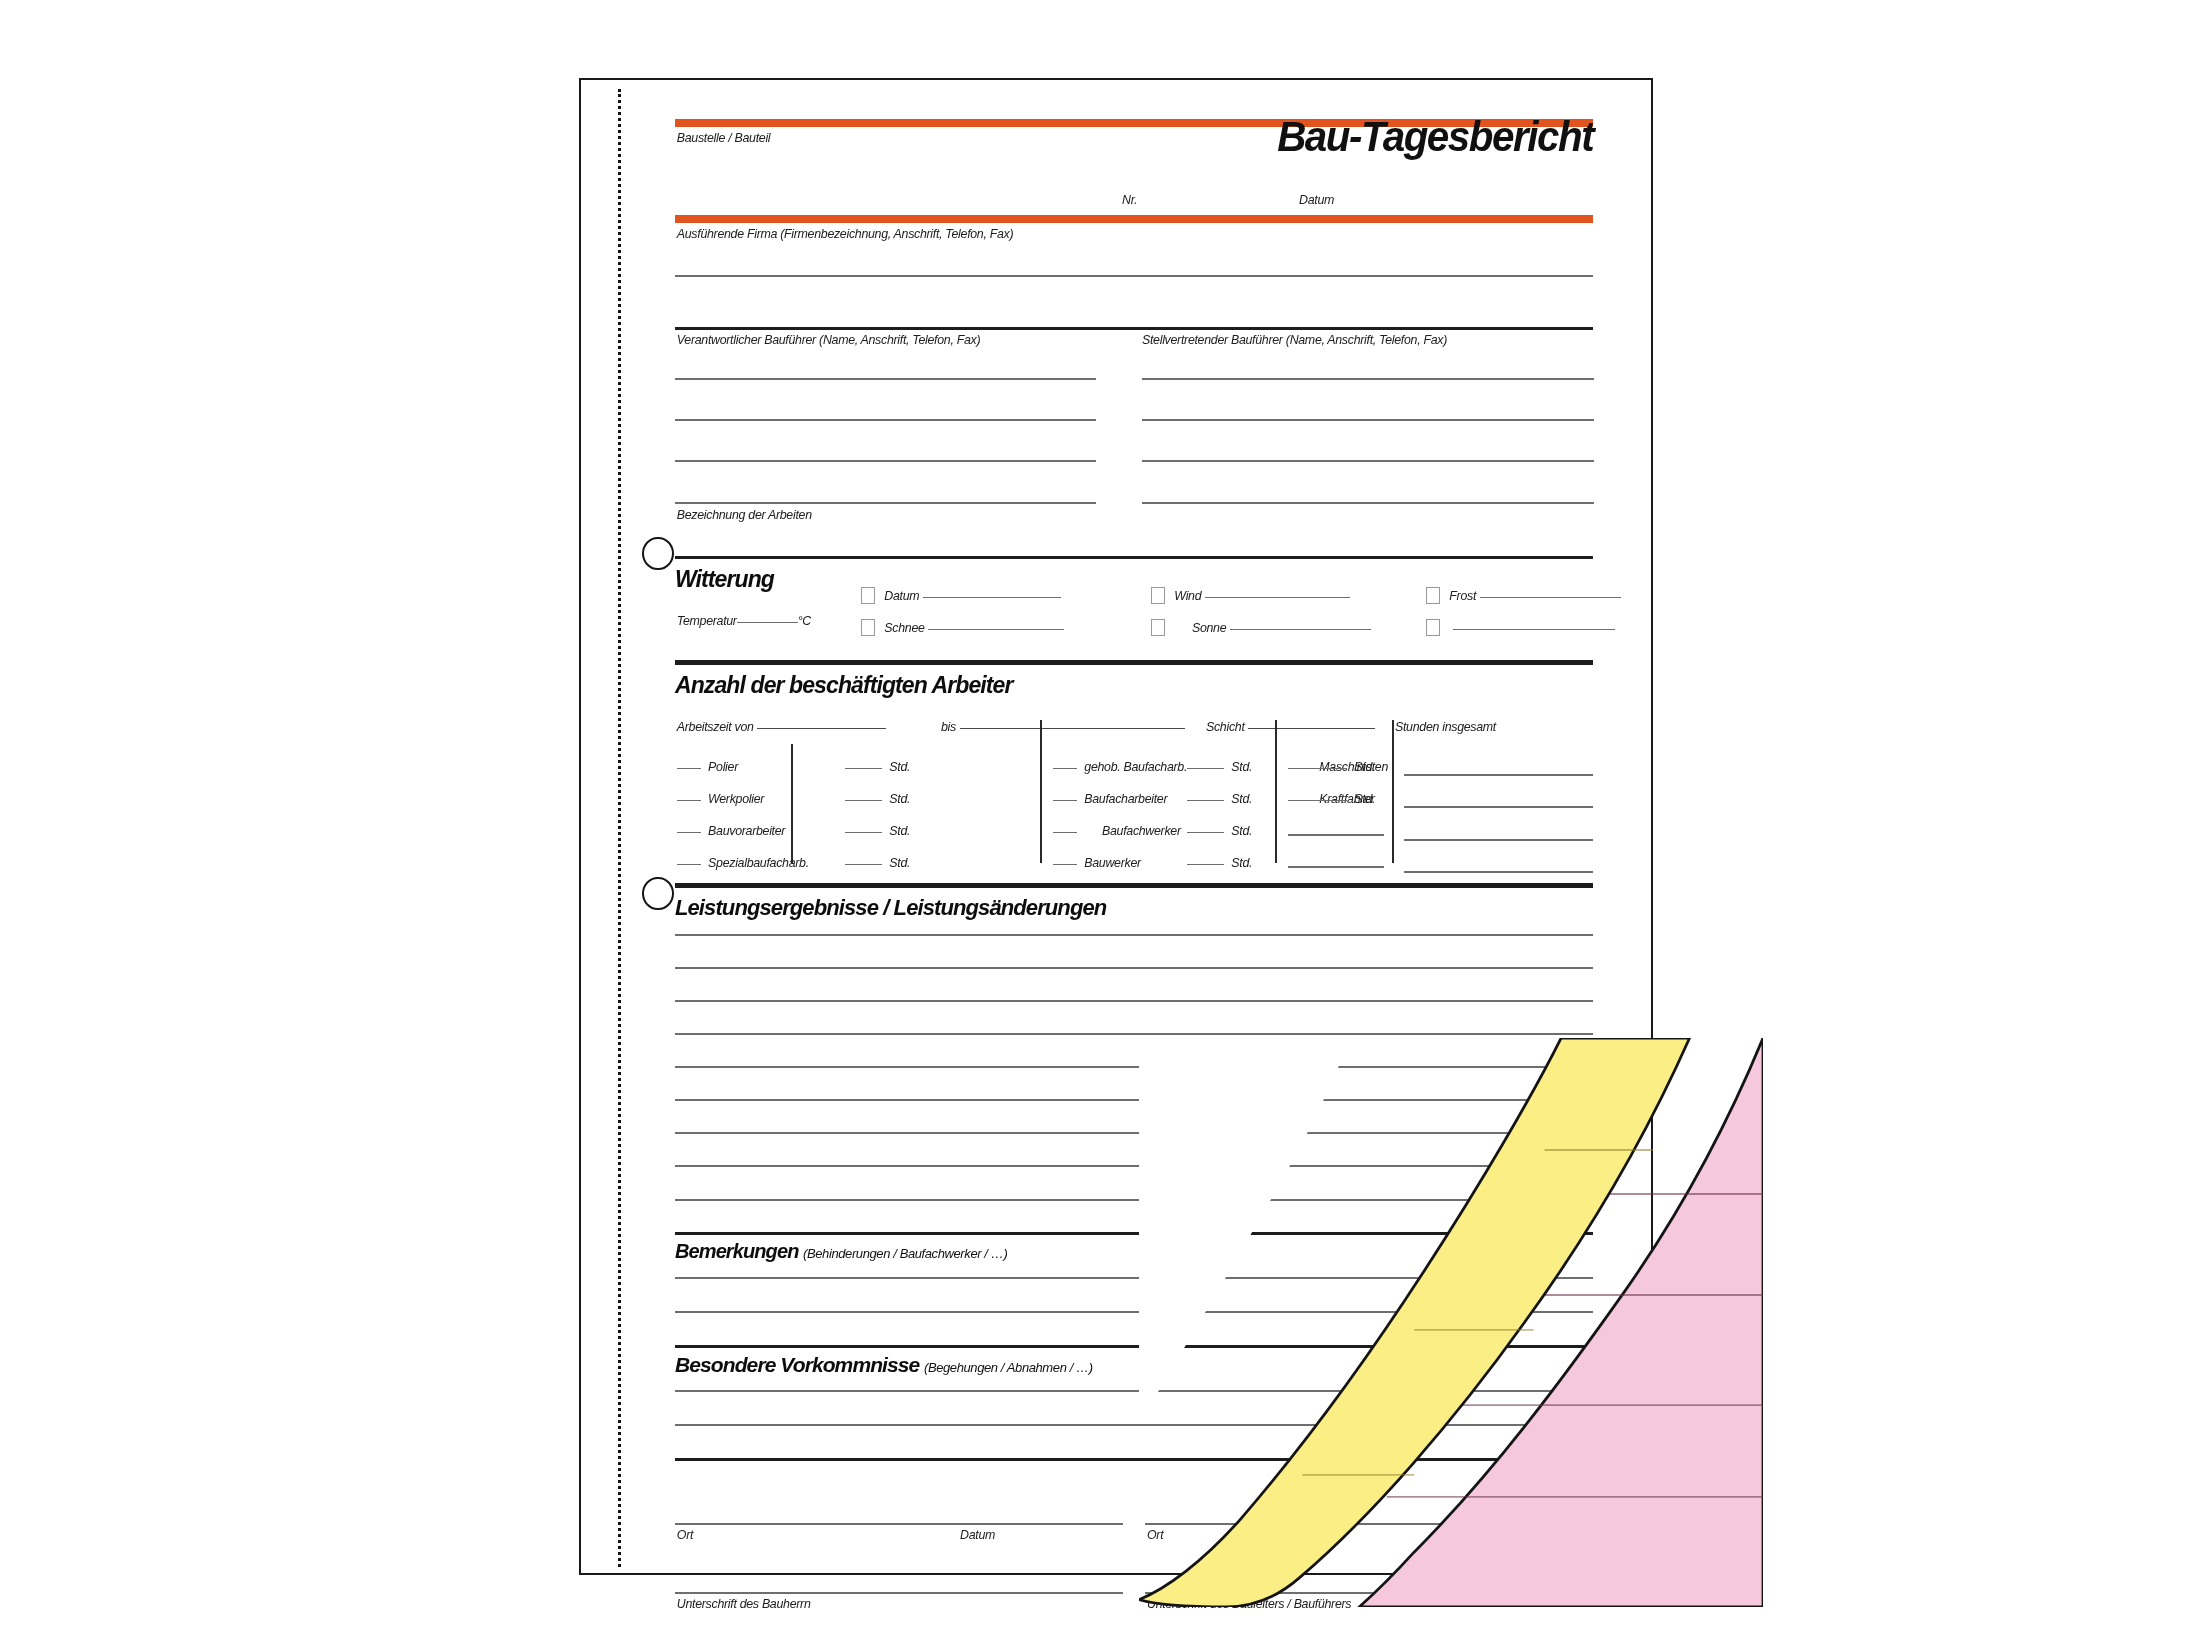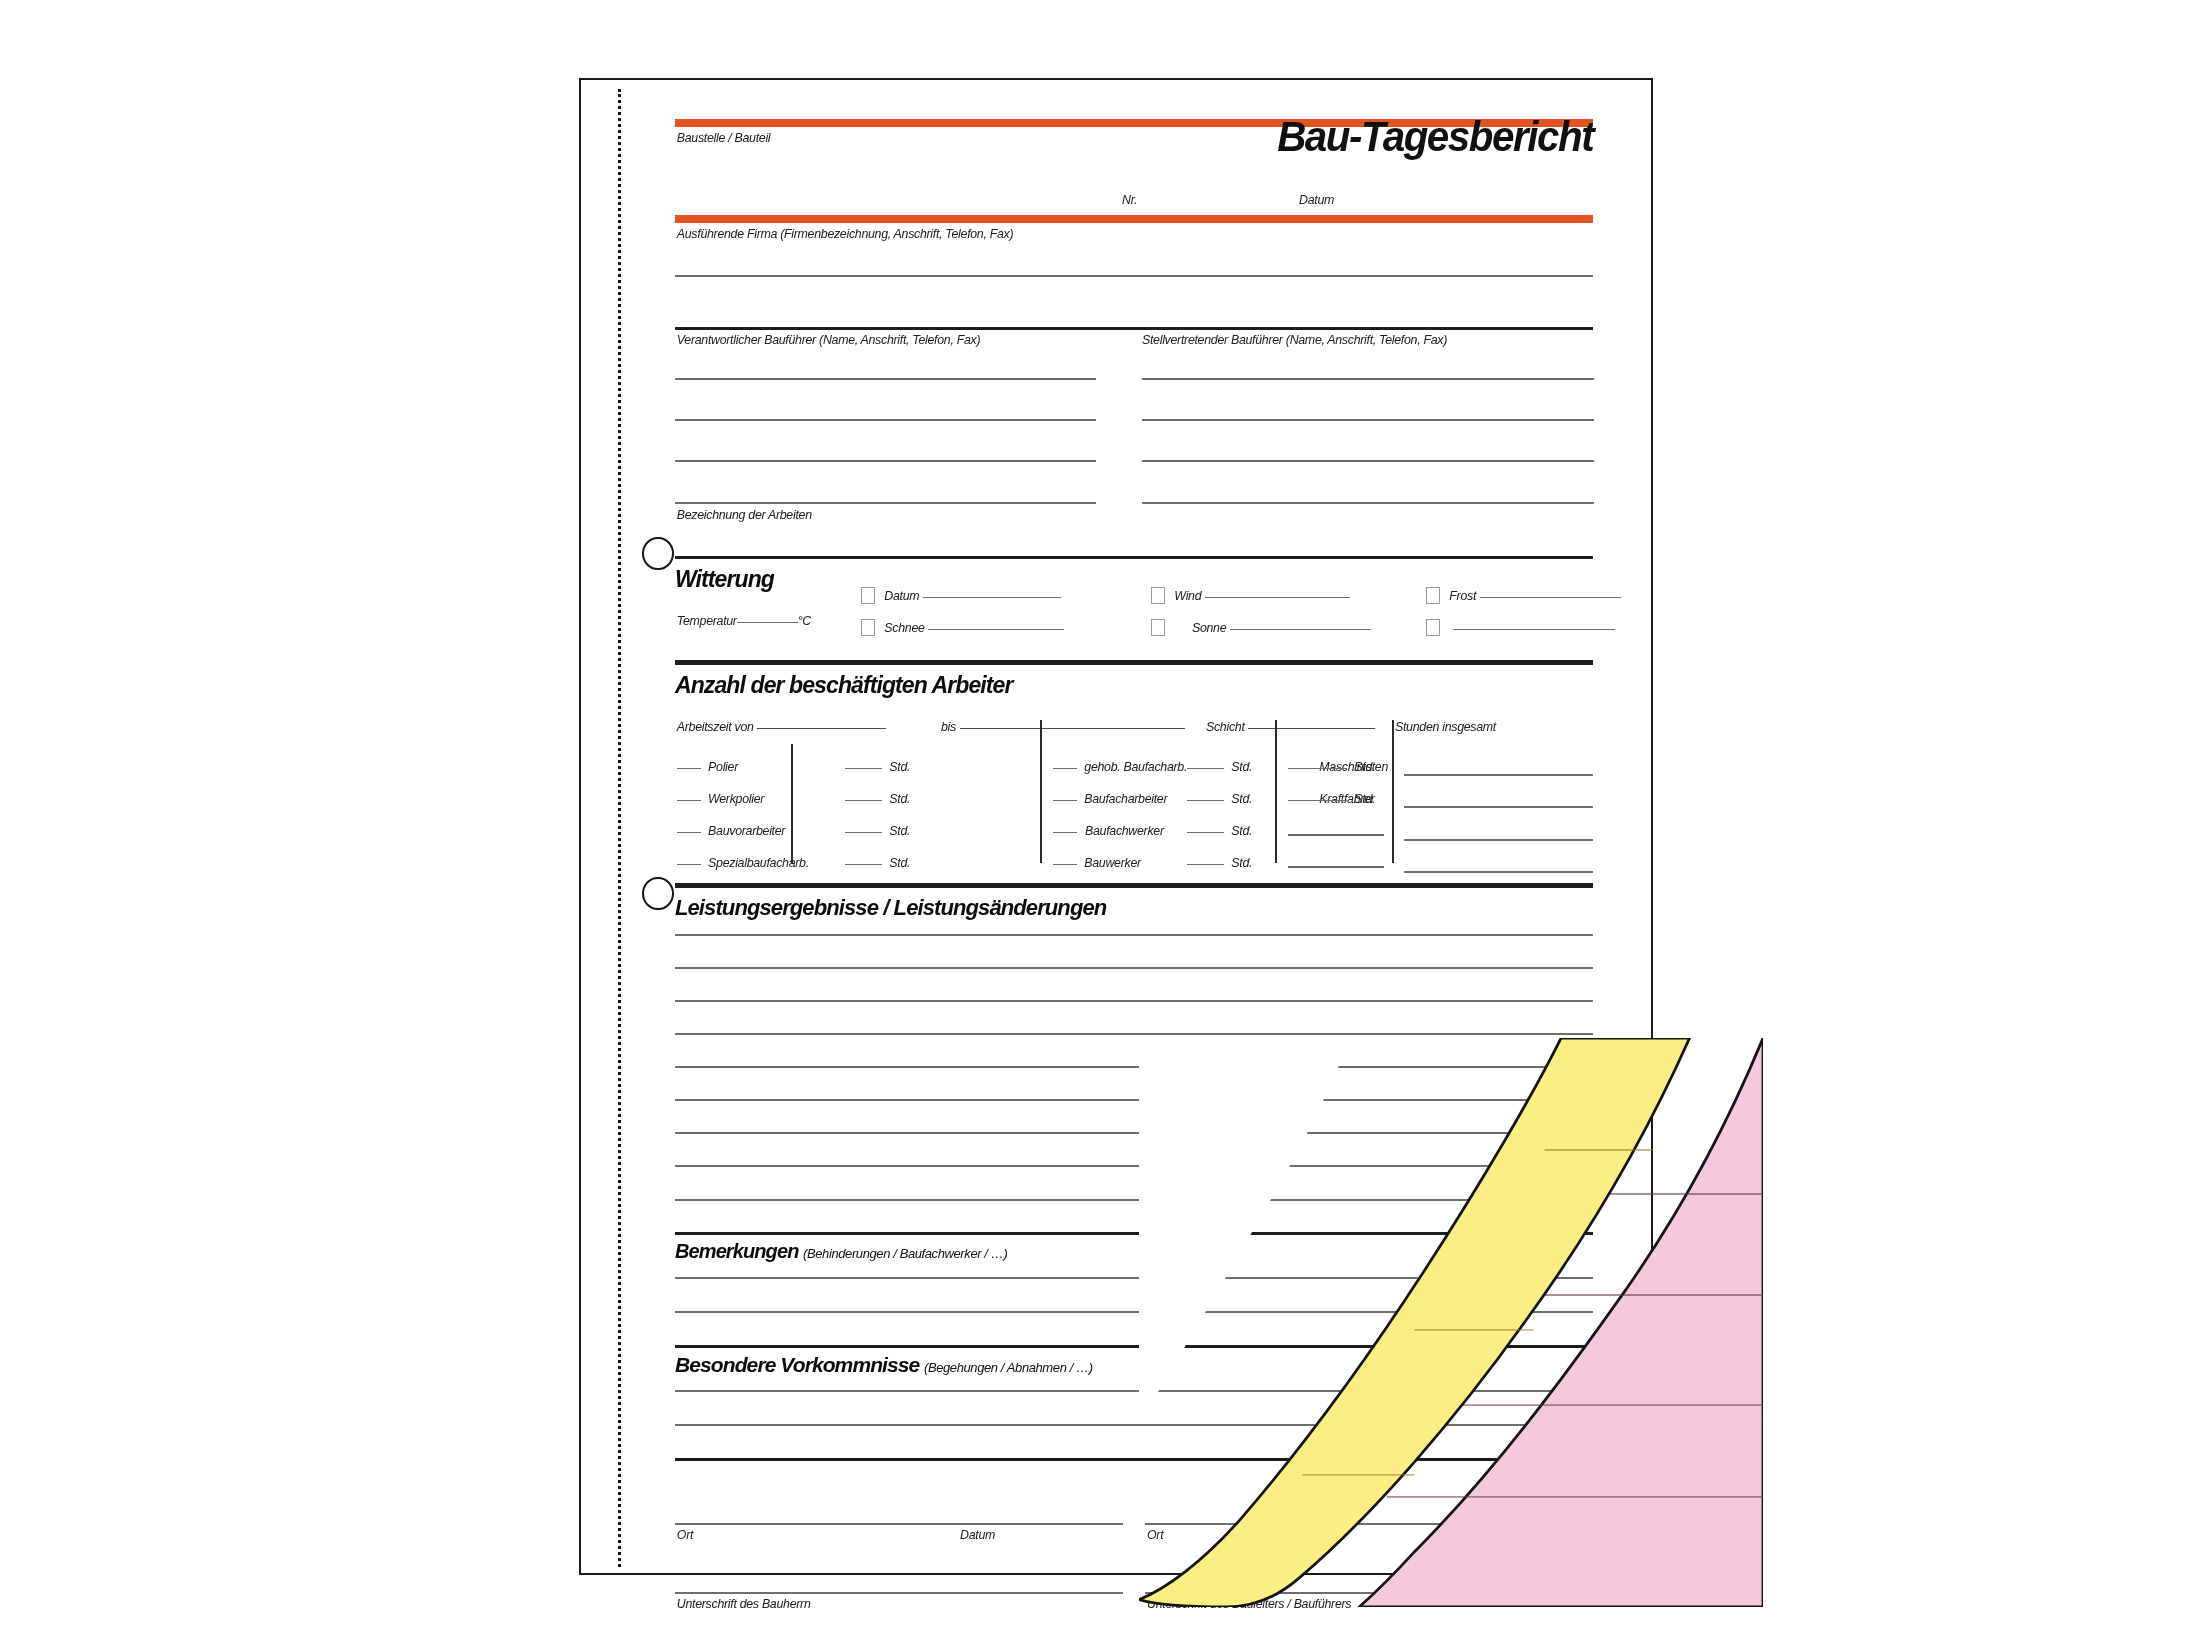--- a/index.html
+++ b/index.html
@@ -193,21 +193,21 @@
       <span class="fl" style="width:37px;"></span><span style="margin-left:7.3px;">Std.</span>
     </div>
 
     <div class="abs cap" style="left:378px;top:680px;">
       <span class="fl" style="width:24px;"></span><span style="margin-left:7.3px;">gehob. Baufacharb.</span>
     </div>
     <div class="abs cap" style="left:378px;top:712px;">
       <span class="fl" style="width:24px;"></span><span style="margin-left:7.3px;">Baufacharbeiter</span>
     </div>
     <div class="abs cap" style="left:378px;top:744px;">
-      <span class="fl" style="width:24px;"></span><span style="margin-left:8px;">Baufachwerker</span>
+      <span class="fl" style="width:24px;"></span><span style="margin-left:25px;">Baufachwerker</span>
     </div>
     <div class="abs cap" style="left:378px;top:776px;">
       <span class="fl" style="width:24px;"></span><span style="margin-left:7.3px;">Bauwerker</span>
     </div>
 
     <div class="abs cap" style="left:512px;top:680px;">
       <span class="fl" style="width:37px;"></span><span style="margin-left:7.3px;">Std.</span>
     </div>
     <div class="abs cap" style="left:512px;top:712px;">
       <span class="fl" style="width:37px;"></span><span style="margin-left:7.3px;">Std.</span>

